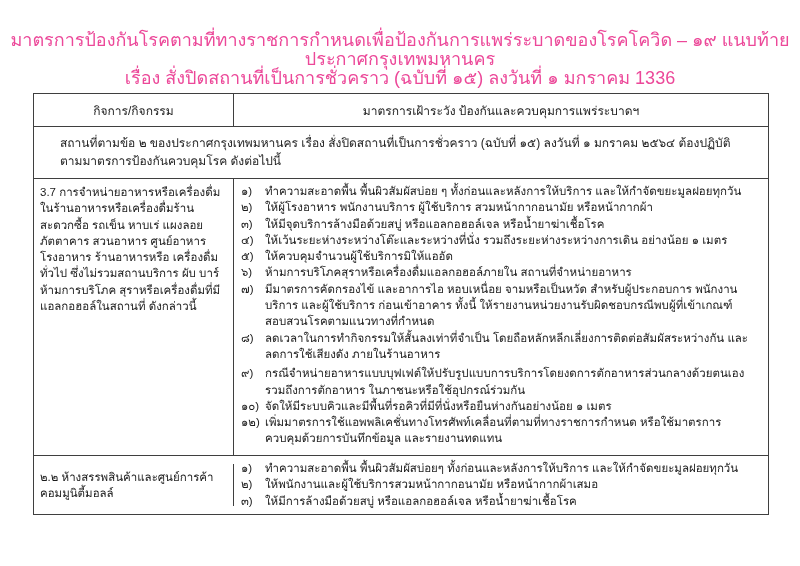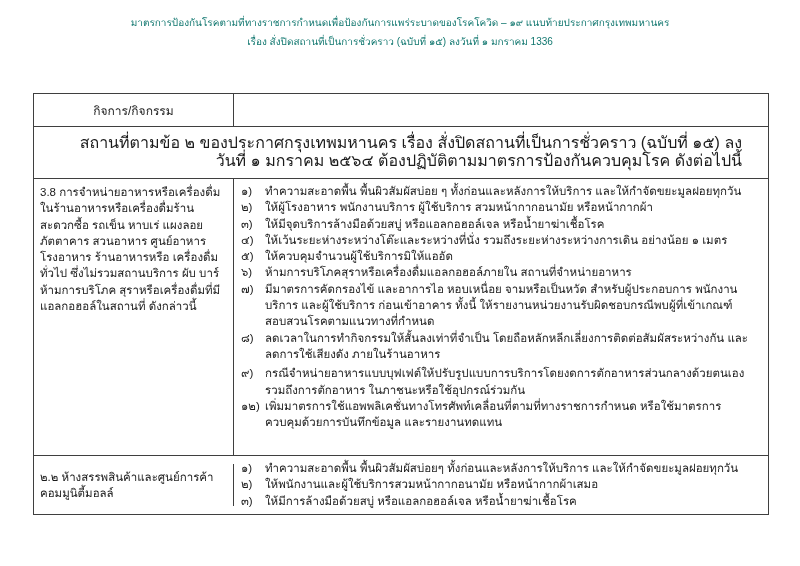--- a/index.html
+++ b/index.html
@@ -7,25 +7,25 @@
   body {
     width:800px; height:566px;
     font-family:"Liberation Sans","DejaVu Sans",sans-serif;
     color:#1b1b1b;
     position:relative;
     overflow:hidden;
   }
   .page { position:relative; width:800px; height:566px; background:#ffffff; }
 
   .doc-title {
-    padding-top:13px;
+    padding-top:31px;
     text-align:center;
-    font-size:10px;
+    font-size:18px;
     line-height:19px;
-    color:#0f766e;
+    color:#ec4899;
   }
 
   .doc-table {
     position:absolute;
     left:33px; top:93px;
     width:736px;
     border:1px solid #3f3f3f;
     background:#ffffff;
   }
   .t-row { display:flex; border-top:1px solid #3f3f3f; }
@@ -34,22 +34,22 @@
   .header-row { min-height:32px; align-items:stretch; }
   .h-cell {
     display:flex; align-items:center; justify-content:center;
     font-size:12px; text-align:center; padding:4px 6px;
   }
   .col-activity { width:200px; flex:0 0 200px; border-right:1px solid #3f3f3f; }
   .col-measures { flex:1 1 auto; }
 
   .notice-row {
     display:block;
-    text-align:right;
-    font-size:16px;
+    text-align:left;
+    font-size:12px;
     line-height:18px;
     padding:7px 26px 8px 26px;
   }
 
   .body-row { align-items:stretch; }
   .a-cell {
     width:200px; flex:0 0 200px;
     border-right:1px solid #3f3f3f;
     padding:5px 6px 5px 6px;
     font-size:11.5px;
@@ -74,26 +74,27 @@
 
   <div class="doc-title">
     <div>มาตรการป้องกันโรคตามที่ทางราชการกำหนดเพื่อป้องกันการแพร่ระบาดของโรคโควิด – ๑๙ แนบท้ายประกาศกรุงเทพมหานคร</div>
     <div>เรื่อง สั่งปิดสถานที่เป็นการชั่วคราว (ฉบับที่ ๑๕) ลงวันที่ ๑ มกราคม 1336</div>
   </div>
 
   <div class="doc-table">
 
     <div class="t-row header-row">
       <div class="h-cell col-activity">กิจการ/กิจกรรม</div>
+      <div class="h-cell col-measures">มาตรการเฝ้าระวัง ป้องกันและควบคุมการแพร่ระบาดฯ</div>
     </div>
 
     <div class="t-row notice-row">สถานที่ตามข้อ ๒ ของประกาศกรุงเทพมหานคร เรื่อง สั่งปิดสถานที่เป็นการชั่วคราว (ฉบับที่ ๑๕) ลงวันที่ ๑ มกราคม ๒๕๖๔ ต้องปฏิบัติตามมาตรการป้องกันควบคุมโรค ดังต่อไปนี้</div>
 
     <div class="t-row body-row row-21">
-      <div class="a-cell">3.8 การจำหน่ายอาหารหรือเครื่องดื่ม ในร้านอาหารหรือเครื่องดื่มร้านสะดวกซื้อ รถเข็น หาบเร่ แผงลอย ภัตตาคาร สวนอาหาร ศูนย์อาหาร โรงอาหาร ร้านอาหารหรือ เครื่องดื่มทั่วไป ซึ่งไม่รวมสถานบริการ ผับ บาร์ ห้ามการบริโภค สุราหรือเครื่องดื่มที่มี แอลกอฮอล์ในสถานที่ ดังกล่าวนี้</div>
+      <div class="a-cell">3.7 การจำหน่ายอาหารหรือเครื่องดื่ม ในร้านอาหารหรือเครื่องดื่มร้านสะดวกซื้อ รถเข็น หาบเร่ แผงลอย ภัตตาคาร สวนอาหาร ศูนย์อาหาร โรงอาหาร ร้านอาหารหรือ เครื่องดื่มทั่วไป ซึ่งไม่รวมสถานบริการ ผับ บาร์ ห้ามการบริโภค สุราหรือเครื่องดื่มที่มี แอลกอฮอล์ในสถานที่ ดังกล่าวนี้</div>
       <div class="m-cell">
         <div class="measure">
           <span class="m-num">๑)</span>
           <span class="m-text">ทำความสะอาดพื้น พื้นผิวสัมผัสบ่อย ๆ ทั้งก่อนและหลังการให้บริการ และให้กำจัดขยะมูลฝอยทุกวัน</span>
         </div>
         <div class="measure">
           <span class="m-num">๒)</span>
           <span class="m-text">ให้ผู้โรงอาหาร พนักงานบริการ ผู้ใช้บริการ สวมหน้ากากอนามัย หรือหน้ากากผ้า</span>
         </div>
         <div class="measure">
@@ -118,20 +119,24 @@
         </div>
         <div class="measure">
           <span class="m-num">๘)</span>
           <span class="m-text">ลดเวลาในการทำกิจกรรมให้สั้นลงเท่าที่จำเป็น โดยถือหลักหลีกเลี่ยงการติดต่อสัมผัสระหว่างกัน และลดการใช้เสียงดัง ภายในร้านอาหาร</span>
         </div>
         <div class="measure gap-before">
           <span class="m-num">๙)</span>
           <span class="m-text">กรณีจำหน่ายอาหารแบบบุฟเฟต์ให้ปรับรูปแบบการบริการโดยงดการตักอาหารส่วนกลางด้วยตนเอง รวมถึงการตักอาหาร ในภาชนะหรือใช้อุปกรณ์ร่วมกัน</span>
         </div>
         <div class="measure">
+          <span class="m-num">๑๐)</span>
+          <span class="m-text">จัดให้มีระบบคิวและมีพื้นที่รอคิวที่มีที่นั่งหรือยืนห่างกันอย่างน้อย ๑ เมตร</span>
+        </div>
+        <div class="measure">
           <span class="m-num">๑๒)</span>
           <span class="m-text">เพิ่มมาตรการใช้แอพพลิเคชั่นทางโทรศัพท์เคลื่อนที่ตามที่ทางราชการกำหนด หรือใช้มาตรการควบคุมด้วยการบันทึกข้อมูล และรายงานทดแทน</span>
         </div>
       </div>
     </div>
 
     <div class="t-row body-row row-22">
       <div class="a-cell">๒.๒ ห้างสรรพสินค้าและศูนย์การค้า คอมมูนิตี้มอลล์</div>
       <div class="m-cell">
         <div class="measure">

